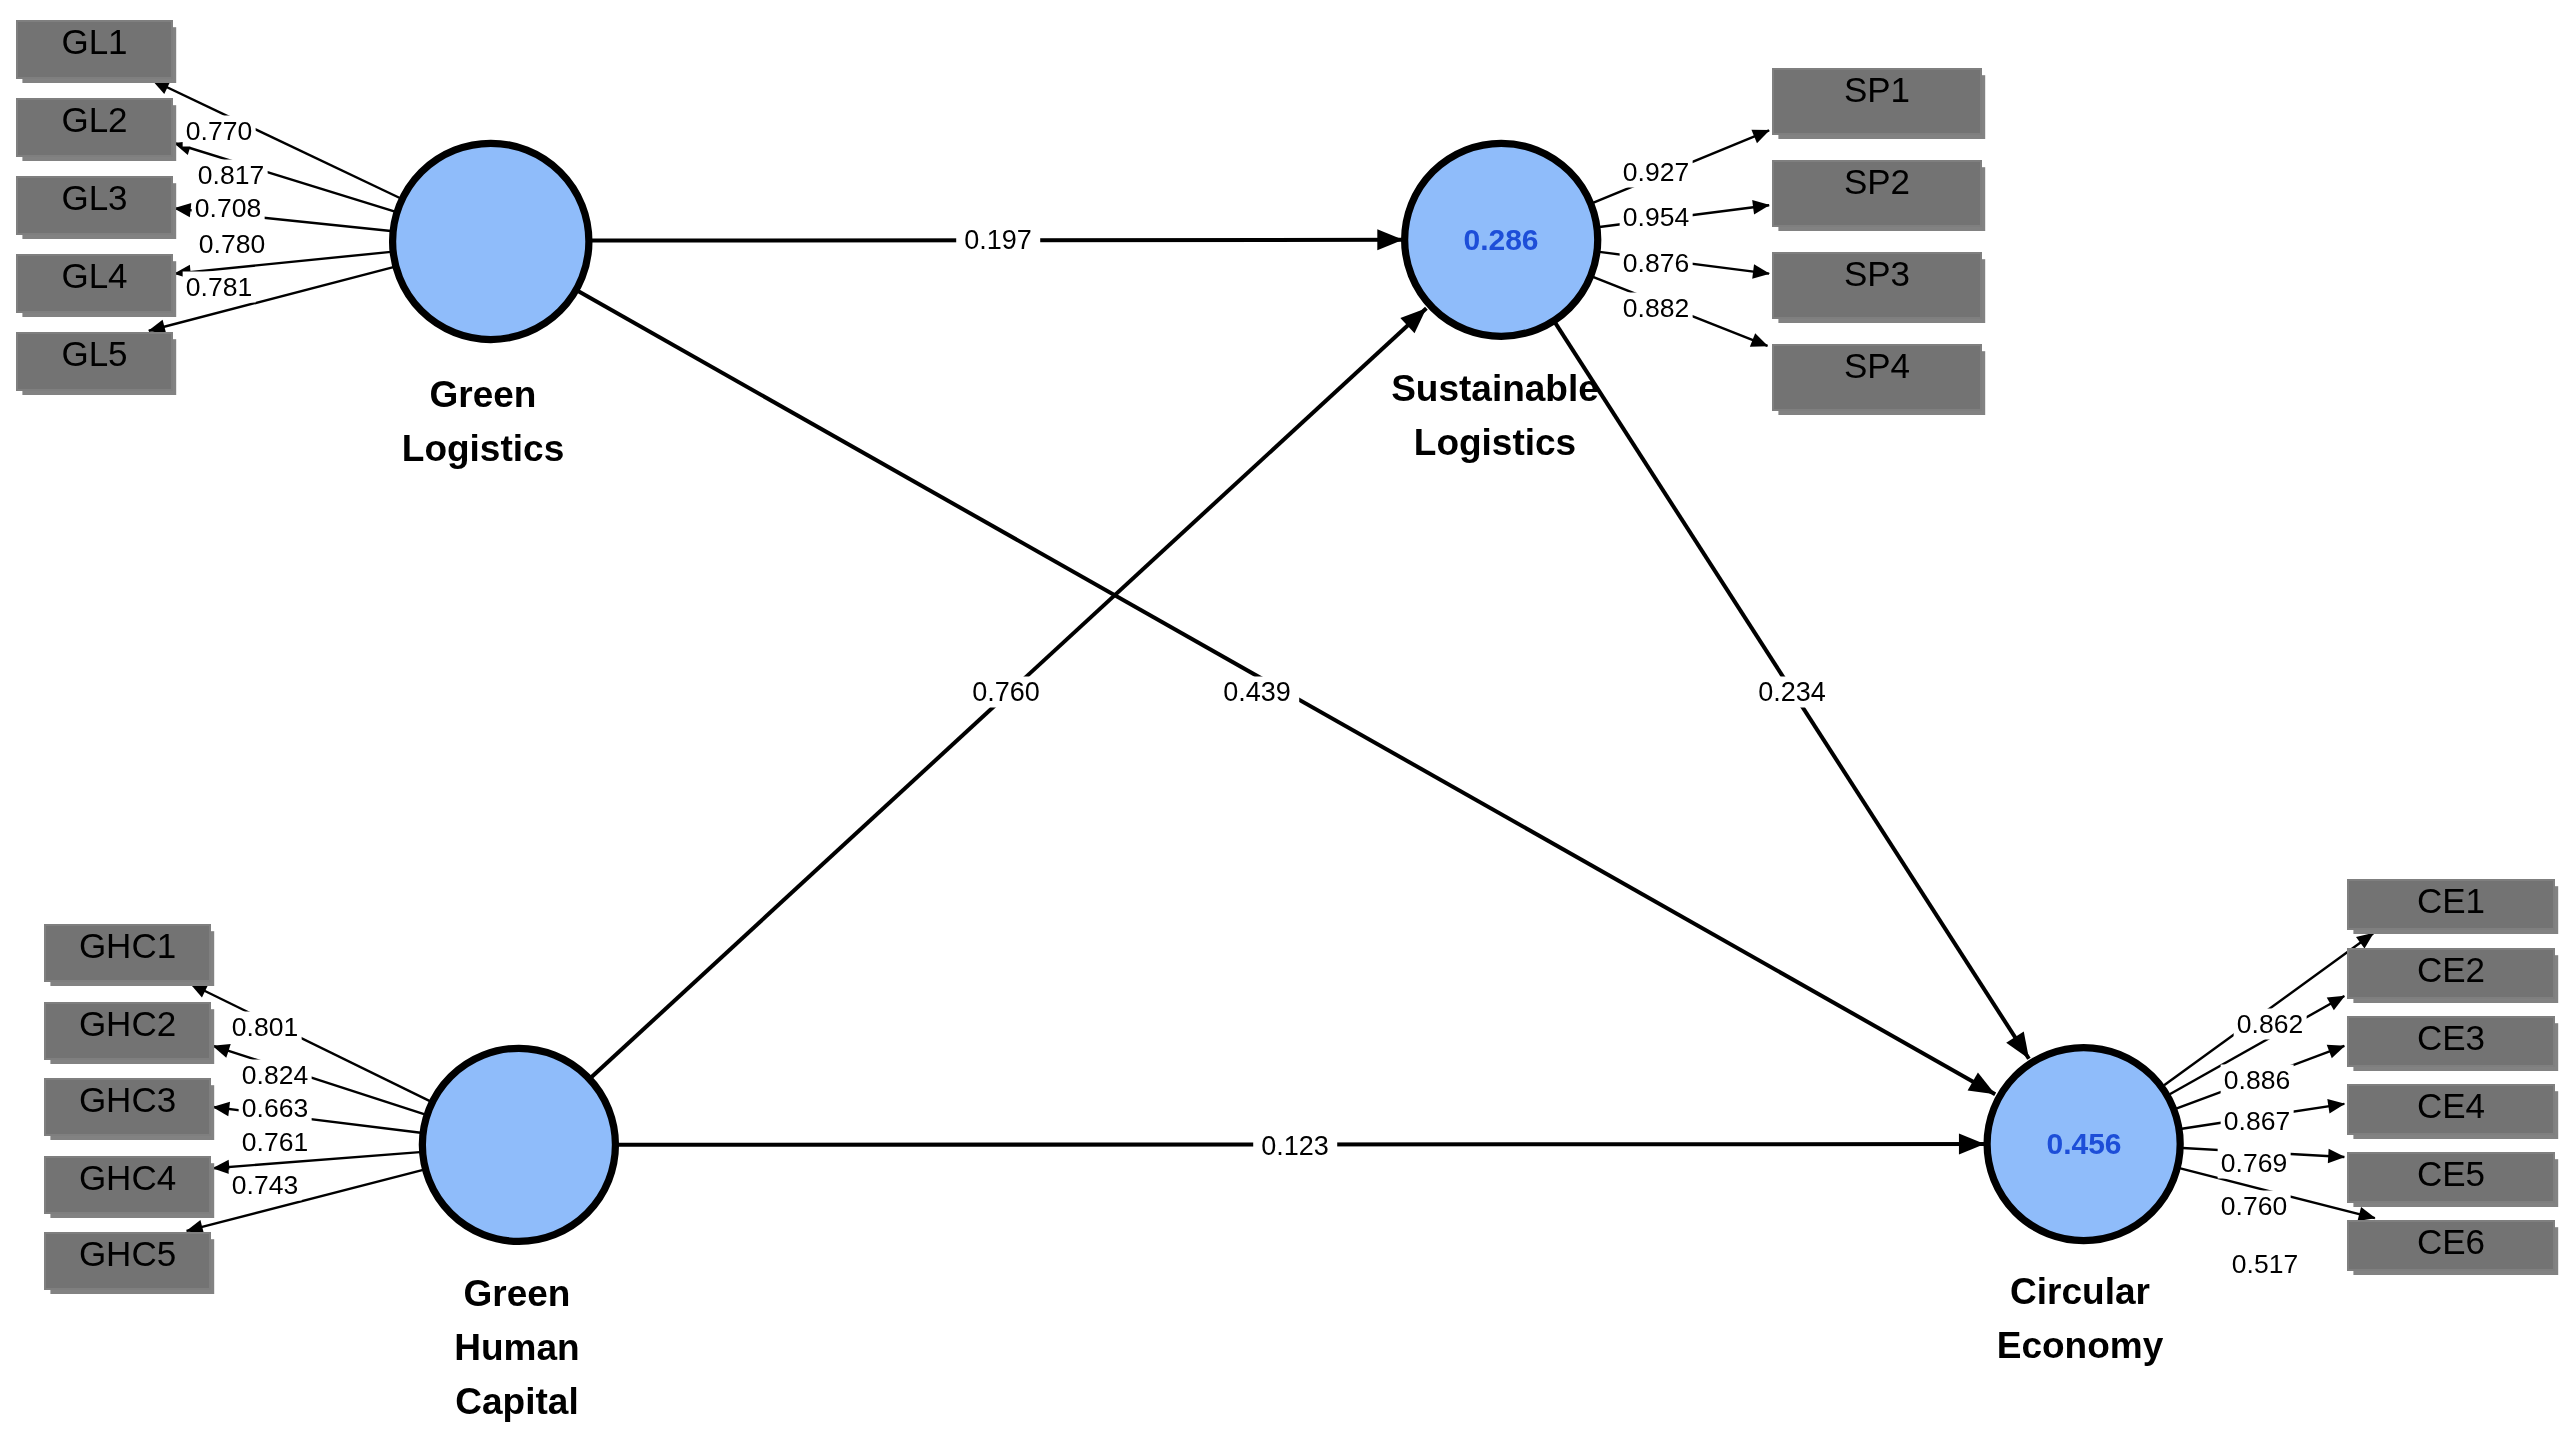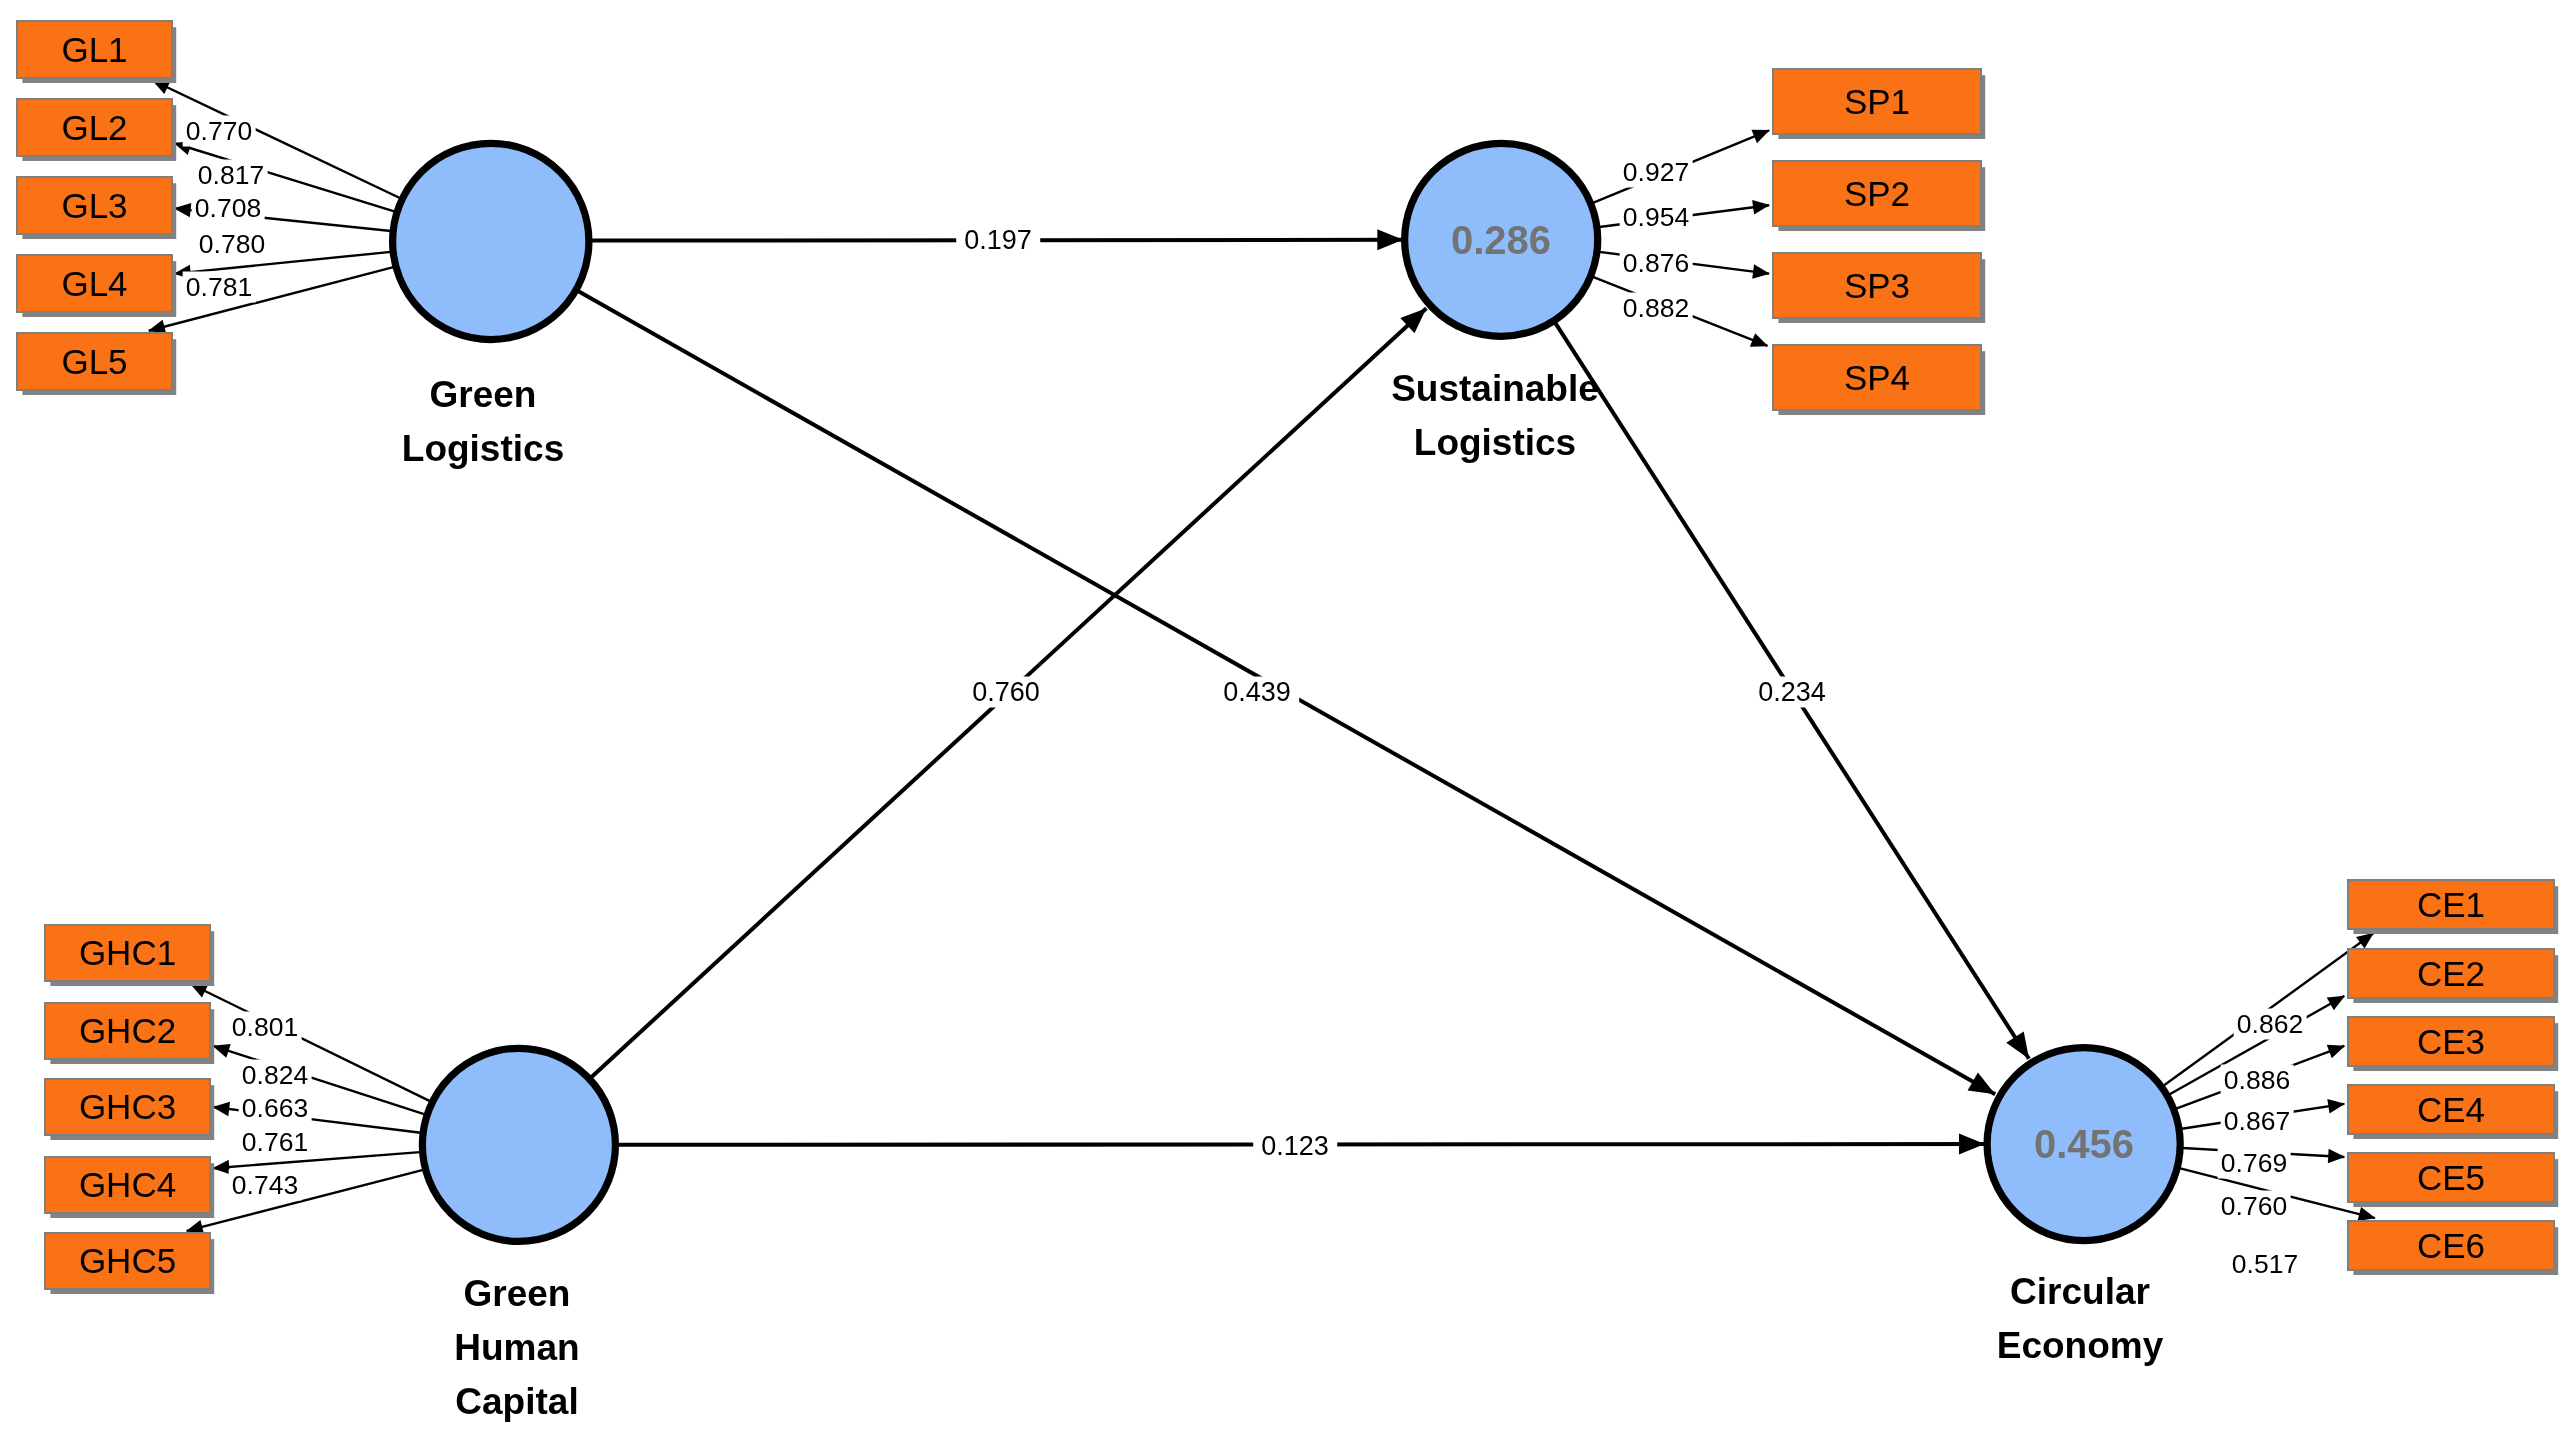--- a/index.html
+++ b/index.html
@@ -6,24 +6,24 @@
   #canvas{
     position:relative;
     width:2576px;height:1445px;
     background:#ffffff;
     font-family:"Liberation Sans","DejaVu Sans",sans-serif;
     overflow:hidden;
   }
   #wires{position:absolute;left:0;top:0;z-index:1;}
   .ibox{
     position:absolute;z-index:2;
-    background:#f97316;
+    background:#737373;
     border:2.4px solid #7f7f7f;
     box-shadow:4.8px 5.6px 0 -1.6px #828282;
-    display:flex;align-items:center;justify-content:center;
+    display:flex;align-items:flex-start;justify-content:center;
     font-size:35px;color:#000000;
     box-sizing:border-box;
   }
   .load{
     position:absolute;z-index:3;
     transform:translate(-50%,-50%);
     background:#ffffff;
     font-size:26.5px;color:#000000;
     padding:0 3.2px;white-space:nowrap;
   }
@@ -38,21 +38,21 @@
     position:absolute;z-index:3;
     transform:translateX(-50%);
     text-align:center;
     font-weight:bold;font-size:37px;line-height:54px;
     color:#000000;white-space:nowrap;
   }
   .cname span{display:block;}
   .rval{
     position:absolute;z-index:3;
     transform:translate(-50%,-50%);
-    color:#737373;font-weight:bold;font-size:40px;
+    color:#1d4ed8;font-weight:bold;font-size:30px;
     white-space:nowrap;
   }
 </style>
 </head>
 <body>
 
 <div id="canvas">
 
   <svg id="wires" width="2576" height="1445" viewBox="0 0 3202 1796">
     <defs>

